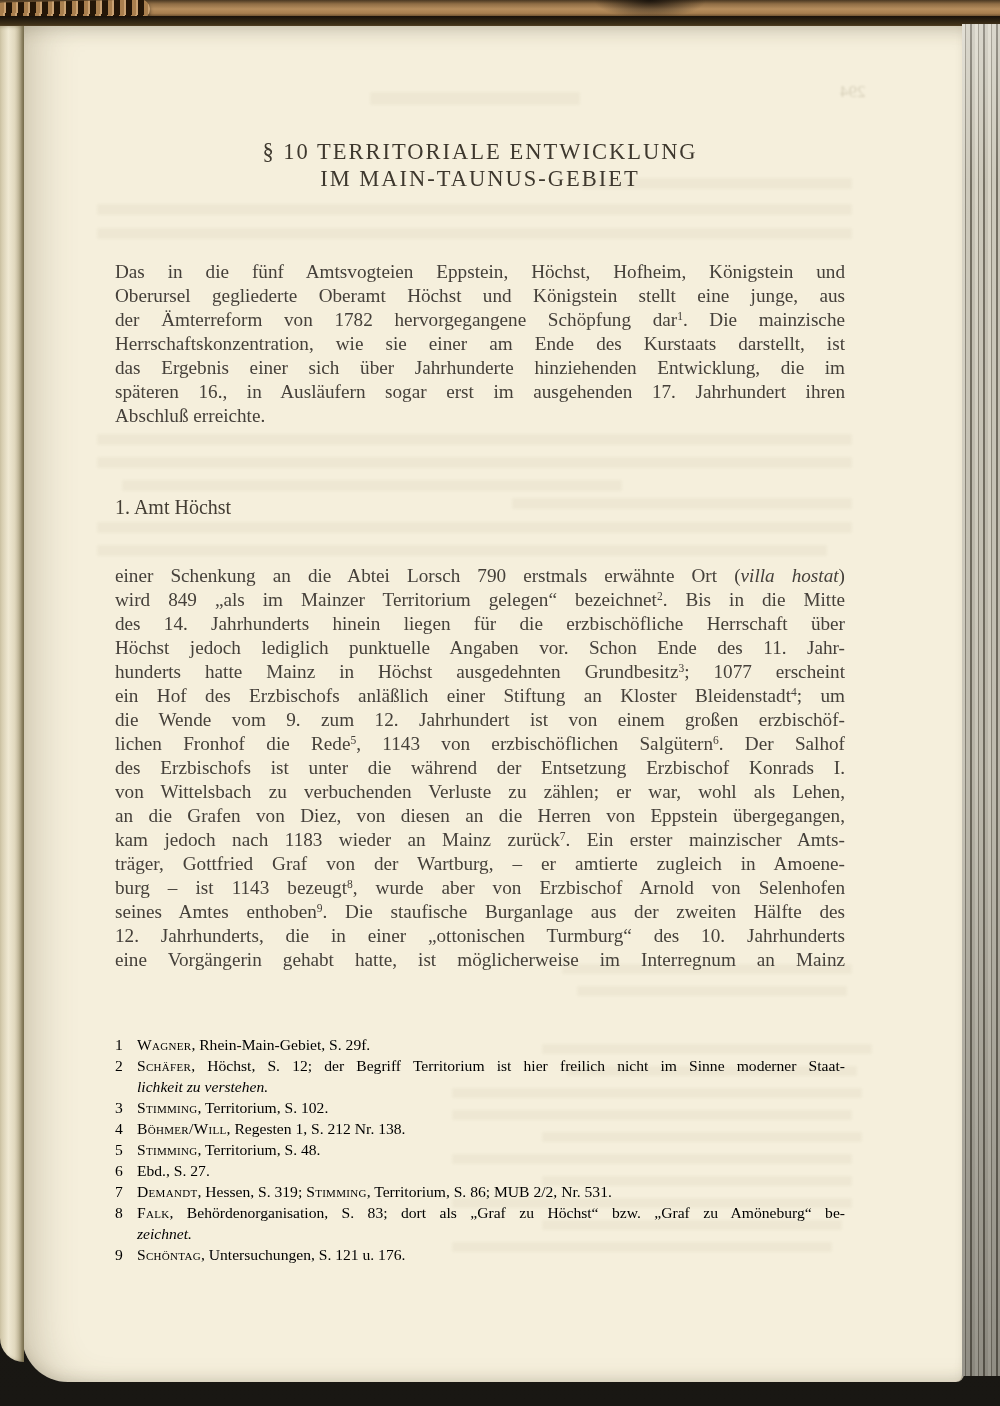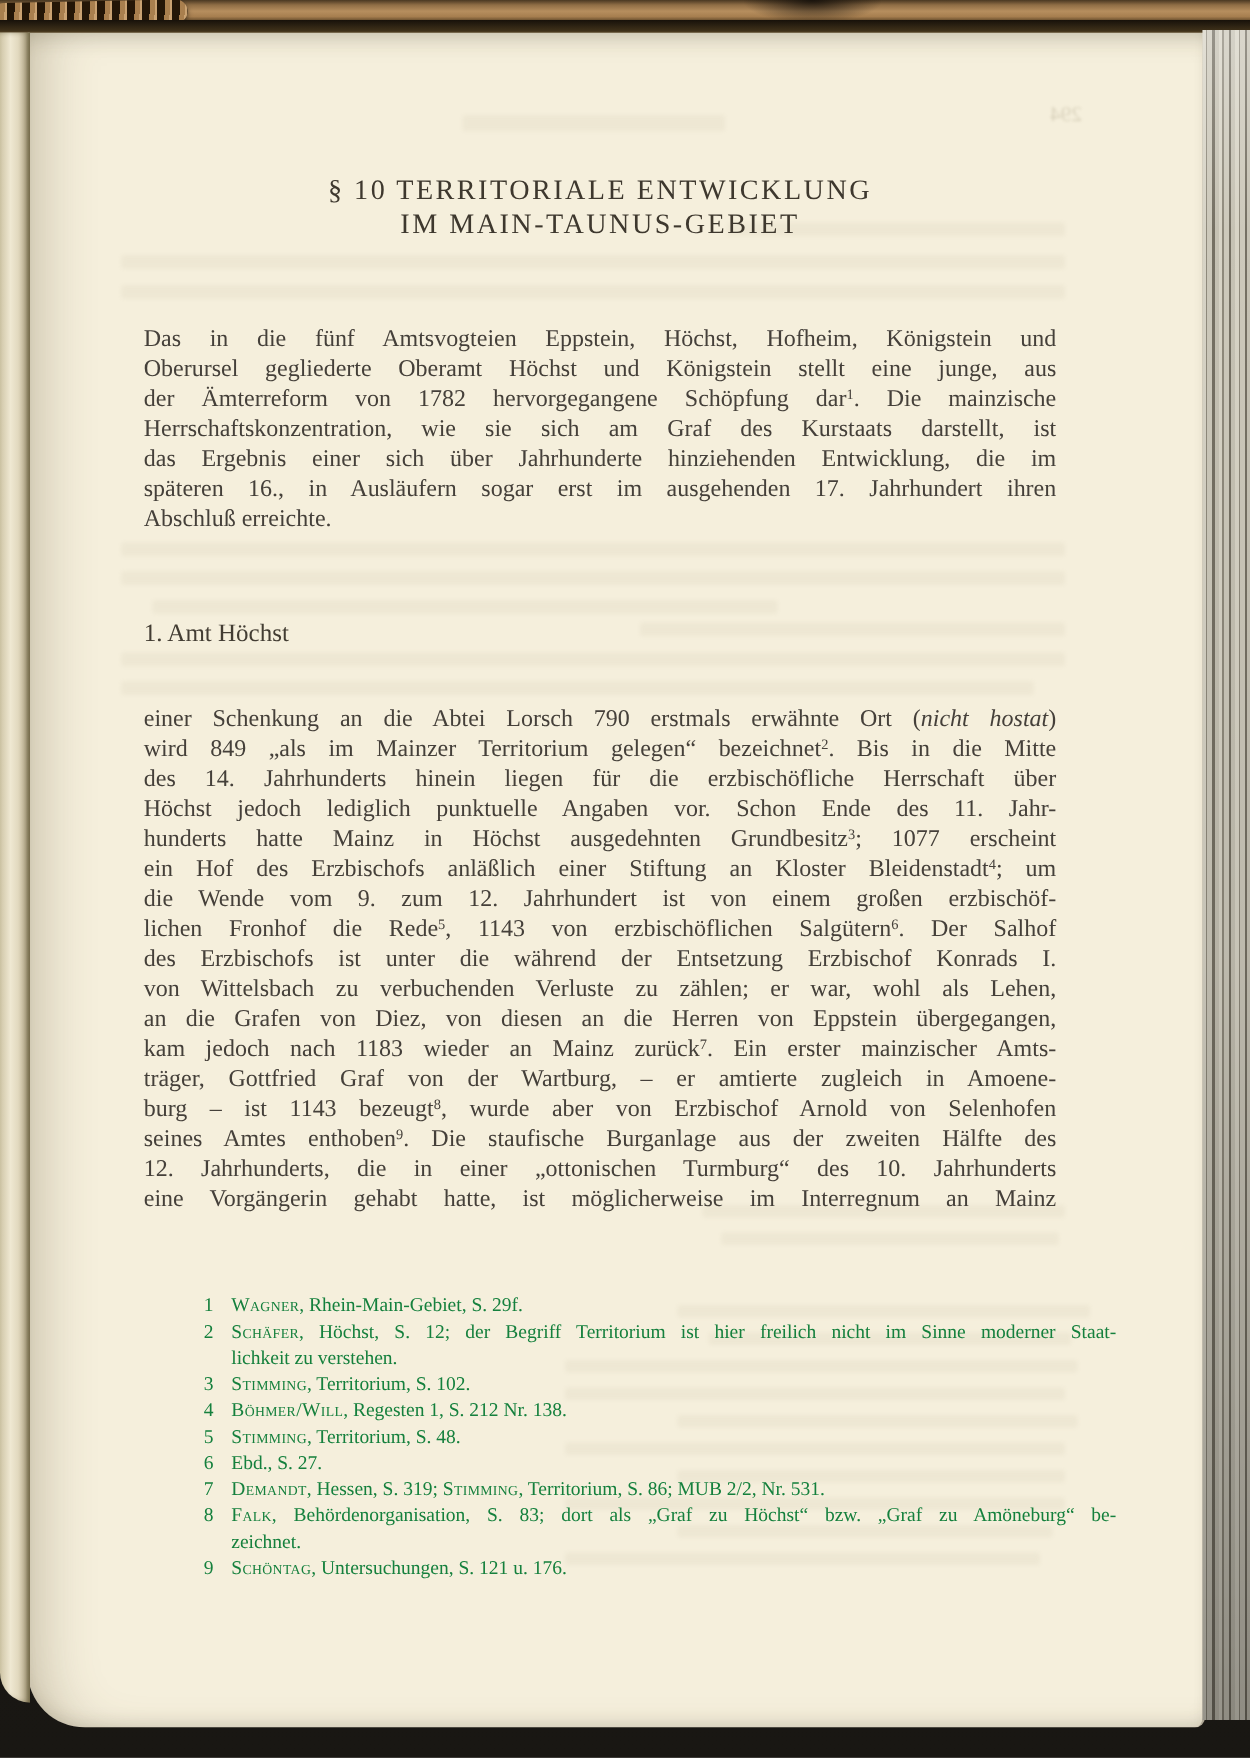--- a/index.html
+++ b/index.html
@@ -49,24 +49,24 @@
 
   .para{position:absolute;left:0;width:730px;font-size:19.2px;line-height:24px;color:#45403a;}
   .para-1{top:234px;}
   .para-2{top:538px;}
   .line{white-space:nowrap;}
   .just{text-align:justify;text-align-last:justify;}
   .sup{font-size:.6em;vertical-align:.5em;line-height:0;letter-spacing:0;}
   .sc{font-variant:small-caps;letter-spacing:.3px;}
 
   .footnotes{position:absolute;top:1008px;left:0;width:730px;
-         font-size:15.6px;line-height:21px;color:#15803d;margin-left:48px;}
+         font-size:15.6px;line-height:21px;color:#000000;}
   .fn-line{white-space:nowrap;}
   .fn-num{display:inline-block;width:22px;}
-  .fn-line.cont{padding-left:22px;}
+  .fn-line.cont{padding-left:22px;font-style:italic;}
 
   
   .ghost{position:absolute;background:#978a68;opacity:.07;filter:blur(1.6px);border-radius:2px;}
   .ghost-num{position:absolute;left:818px;top:56px;color:#8f8466;opacity:.28;
          filter:blur(1.1px);transform:scaleX(-1);font-size:17px;}
 </style>
 </head>
 <body>
 
 <div class="book">
@@ -107,30 +107,30 @@
     <div class="content">
       <div class="title">
         <div>§ 10 TERRITORIALE ENTWICKLUNG</div>
         <div>IM MAIN-TAUNUS-GEBIET</div>
       </div>
 
       <div class="para para-1">
           <div class="line just">Das in die fünf Amtsvogteien Eppstein, Höchst, Hofheim, Königstein und</div>
           <div class="line just">Oberursel gegliederte Oberamt Höchst und Königstein stellt eine junge, aus</div>
           <div class="line just">der Ämterreform von 1782 hervorgegangene Schöpfung dar<span class="sup">1</span>. Die mainzische</div>
-          <div class="line just">Herrschaftskonzentration, wie sie sich am Graf des Kurstaats darstellt, ist</div>
+          <div class="line just">Herrschaftskonzentration, wie sie einer am Ende des Kurstaats darstellt, ist</div>
           <div class="line just">das Ergebnis einer sich über Jahrhunderte hinziehenden Entwicklung, die im</div>
           <div class="line just">späteren 16., in Ausläufern sogar erst im ausgehenden 17. Jahrhundert ihren</div>
           <div class="line">Abschluß erreichte.</div>
         </div>
 
       <div class="heading">1. Amt Höchst</div>
 
       <div class="para para-2">
-          <div class="line just">einer Schenkung an die Abtei Lorsch 790 erstmals erwähnte Ort (<i>nicht hostat</i>)</div>
+          <div class="line just">einer Schenkung an die Abtei Lorsch 790 erstmals erwähnte Ort (<i>villa hostat</i>)</div>
           <div class="line just">wird 849 „als im Mainzer Territorium gelegen“ bezeichnet<span class="sup">2</span>. Bis in die Mitte</div>
           <div class="line just">des 14. Jahrhunderts hinein liegen für die erzbischöfliche Herrschaft über</div>
           <div class="line just">Höchst jedoch lediglich punktuelle Angaben vor. Schon Ende des 11. Jahr-</div>
           <div class="line just">hunderts hatte Mainz in Höchst ausgedehnten Grundbesitz<span class="sup">3</span>; 1077 erscheint</div>
           <div class="line just">ein Hof des Erzbischofs anläßlich einer Stiftung an Kloster Bleidenstadt<span class="sup">4</span>; um</div>
           <div class="line just">die Wende vom 9. zum 12. Jahrhundert ist von einem großen erzbischöf-</div>
           <div class="line just">lichen Fronhof die Rede<span class="sup">5</span>, 1143 von erzbischöflichen Salgütern<span class="sup">6</span>. Der Salhof</div>
           <div class="line just">des Erzbischofs ist unter die während der Entsetzung Erzbischof Konrads I.</div>
           <div class="line just">von Wittelsbach zu verbuchenden Verluste zu zählen; er war, wohl als Lehen,</div>
           <div class="line just">an die Grafen von Diez, von diesen an die Herren von Eppstein übergegangen,</div>

